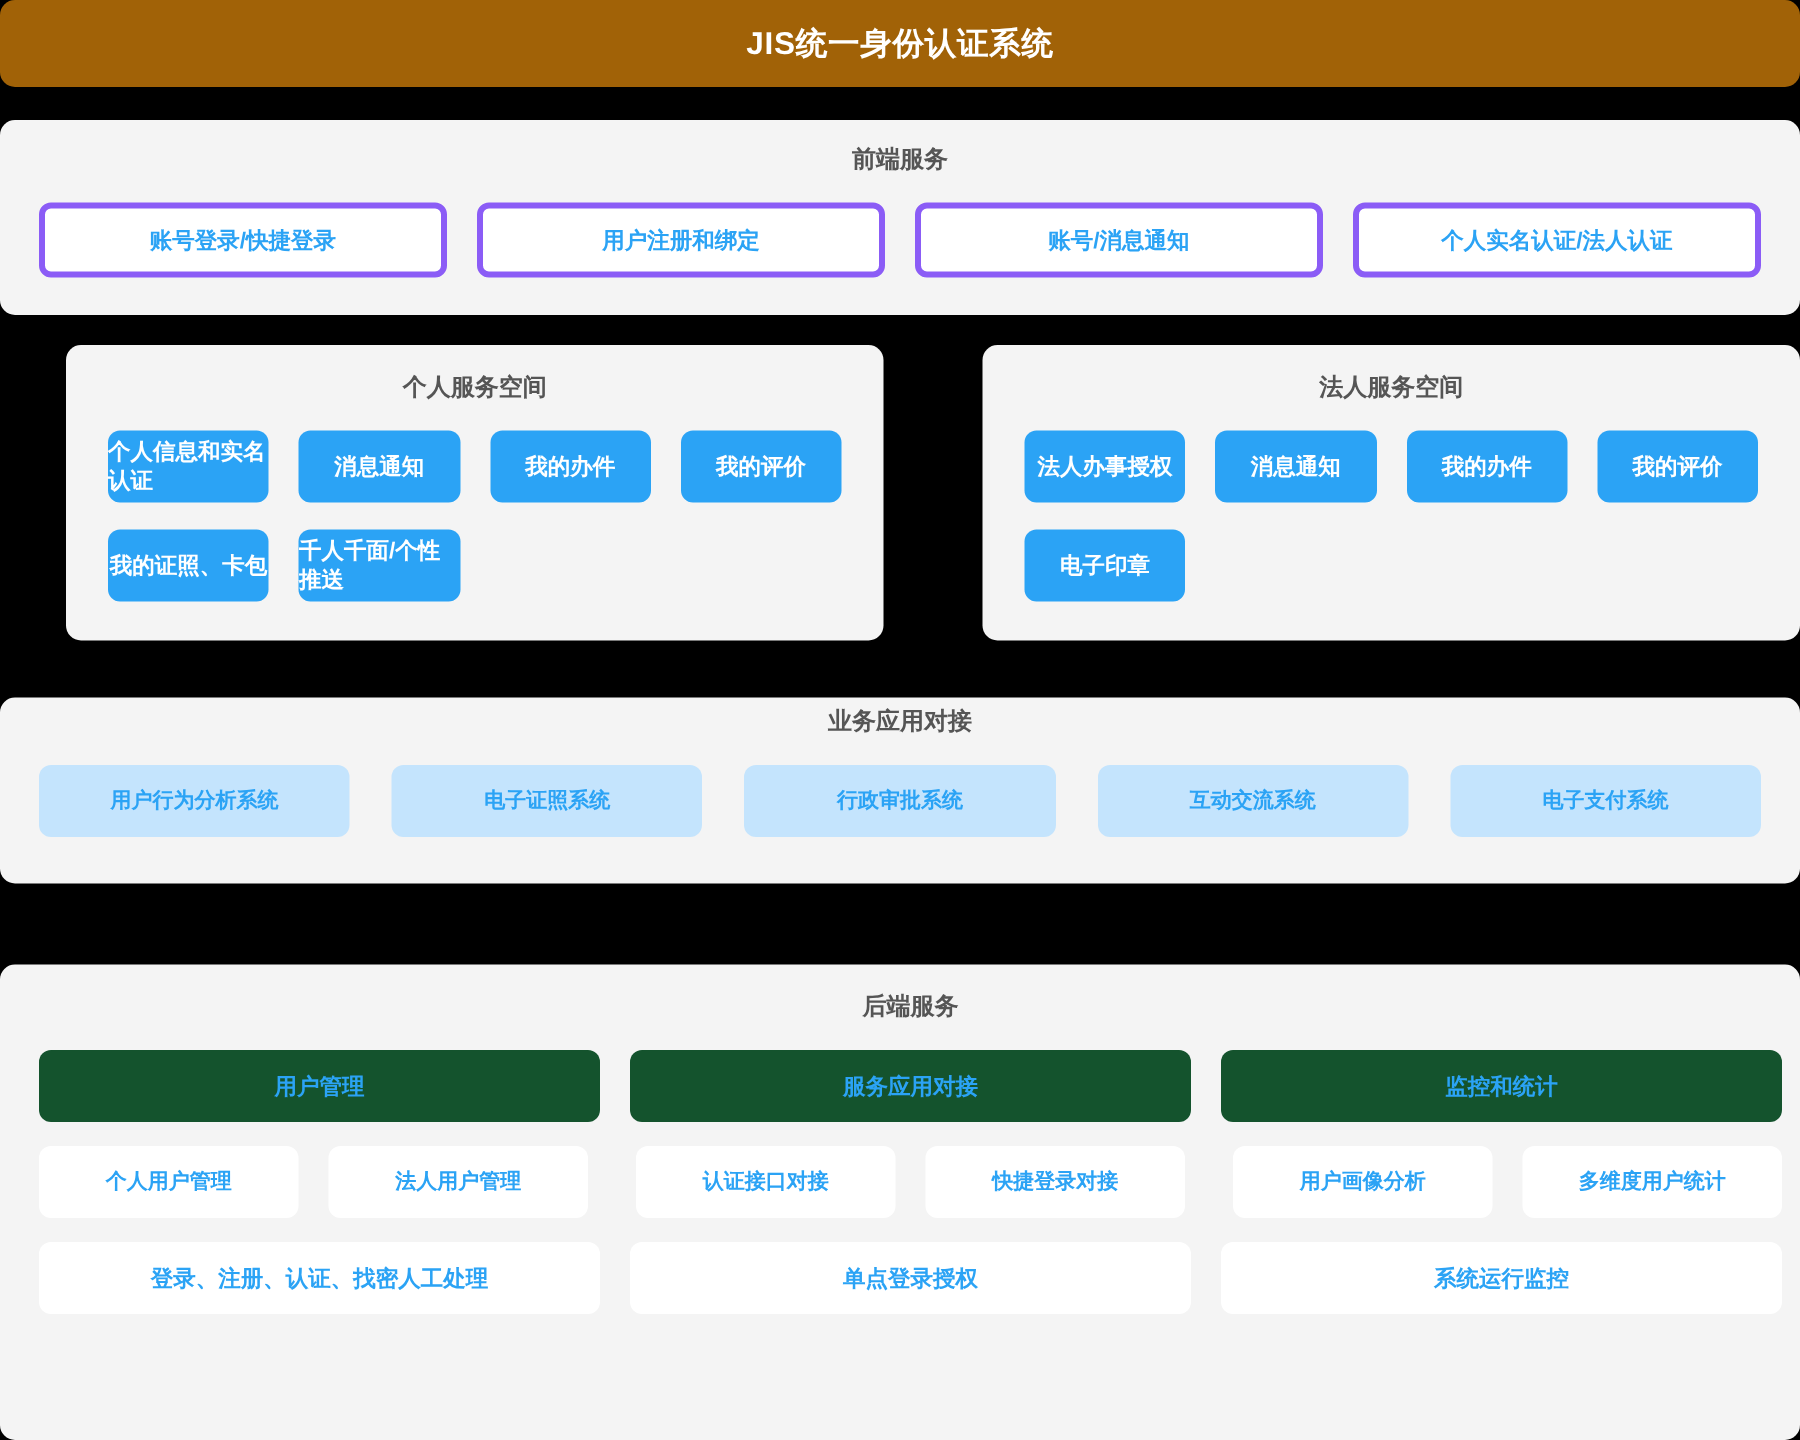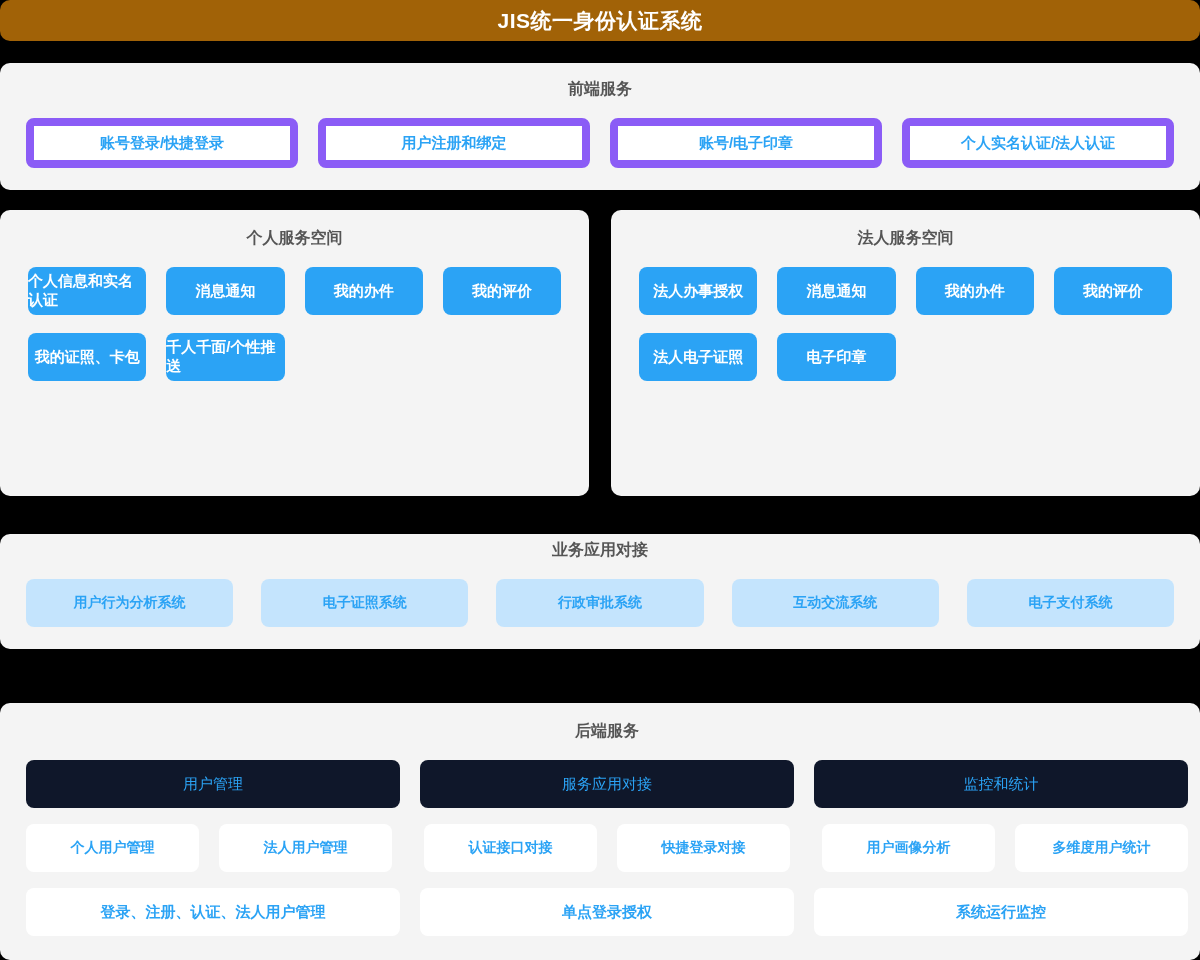--- a/index.html
+++ b/index.html
@@ -55,40 +55,41 @@
   
   .frontend-panel { height: 130px; margin-bottom: 20px; padding-top: 16px; }
   .frontend-row {
     display: flex;
     gap: 20px;
   }
   .chip-outline {
     flex: 1;
     height: 50px;
     background: #ffffff;
-    border: 8px solid #8b5cf6;
+    border: 4px solid #8b5cf6;
     border-radius: 8px;
     display: flex;
     align-items: center;
     justify-content: center;
     color: #2ba3f5;
     font-size: 15px;
     font-weight: bold;
   }
 
   
   .spaces-row {
     display: flex;
     gap: 22px;
     margin-bottom: 38px;
   }
   .space-panel {
     flex: 1;
-    height: 286px;
+    height: 197px;
     padding: 18px 28px 24px 28px;
+    margin-left: 44px;
   }
   .space-grid {
     display: grid;
     grid-template-columns: 1fr 1fr 1fr 1fr;
     gap: 18px 20px;
   }
   .chip-solid {
     height: 48px;
     background: #2ba3f5;
     border-radius: 8px;
@@ -122,28 +123,28 @@
   
   .backend-panel { flex: 1; padding: 18px 12px 24px 26px; margin-top: 22px; }
   .backend-head-row {
     display: flex;
     gap: 20px;
     margin-bottom: 16px;
   }
   .backend-head {
     flex: 1;
     height: 48px;
-    background: #0f172a;
-    border-radius: 8px;
-    display: flex;
-    align-items: center;
-    justify-content: center;
-    color: #2ba3f5;
-    font-size: 15px;
-    font-weight: normal;
+    background: #14532d;
+    border-radius: 8px;
+    display: flex;
+    align-items: center;
+    justify-content: center;
+    color: #2ba3f5;
+    font-size: 15px;
+    font-weight: bold;
   }
   .backend-sub-row {
     display: flex;
     gap: 32px;
     margin-bottom: 16px;
   }
   .backend-col-pair {
     flex: 1;
     display: flex;
     gap: 20px;
@@ -184,21 +185,21 @@
 
   <div class="header">
     <div class="header-title">JIS统一身份认证系统</div>
   </div>
 
   <div class="panel frontend-panel">
     <div class="panel-title">前端服务</div>
     <div class="frontend-row">
       <div class="chip-outline">账号登录/快捷登录</div>
       <div class="chip-outline">用户注册和绑定</div>
-      <div class="chip-outline">账号/电子印章</div>
+      <div class="chip-outline">账号/消息通知</div>
       <div class="chip-outline">个人实名认证/法人认证</div>
     </div>
   </div>
 
   <div class="spaces-row">
 
     <div class="panel space-panel">
       <div class="panel-title">个人服务空间</div>
       <div class="space-grid">
         <div class="chip-solid">个人信息和实名认证</div>
@@ -210,21 +211,20 @@
       </div>
     </div>
 
     <div class="panel space-panel">
       <div class="panel-title">法人服务空间</div>
       <div class="space-grid">
         <div class="chip-solid">法人办事授权</div>
         <div class="chip-solid">消息通知</div>
         <div class="chip-solid">我的办件</div>
         <div class="chip-solid">我的评价</div>
-        <div class="chip-solid">法人电子证照</div>
         <div class="chip-solid">电子印章</div>
       </div>
     </div>
 
   </div>
 
   <div class="panel business-panel">
     <div class="panel-title">业务应用对接</div>
     <div class="business-row">
       <div class="chip-soft">用户行为分析系统</div>
@@ -253,20 +253,20 @@
         <div class="chip-white">认证接口对接</div>
         <div class="chip-white">快捷登录对接</div>
       </div>
       <div class="backend-col-pair">
         <div class="chip-white">用户画像分析</div>
         <div class="chip-white">多维度用户统计</div>
       </div>
     </div>
 
     <div class="backend-wide-row">
-      <div class="chip-wide">登录、注册、认证、法人用户管理</div>
+      <div class="chip-wide">登录、注册、认证、找密人工处理</div>
       <div class="chip-wide">单点登录授权</div>
       <div class="chip-wide">系统运行监控</div>
     </div>
 
   </div>
 
 </div>
 
 </body></html>

